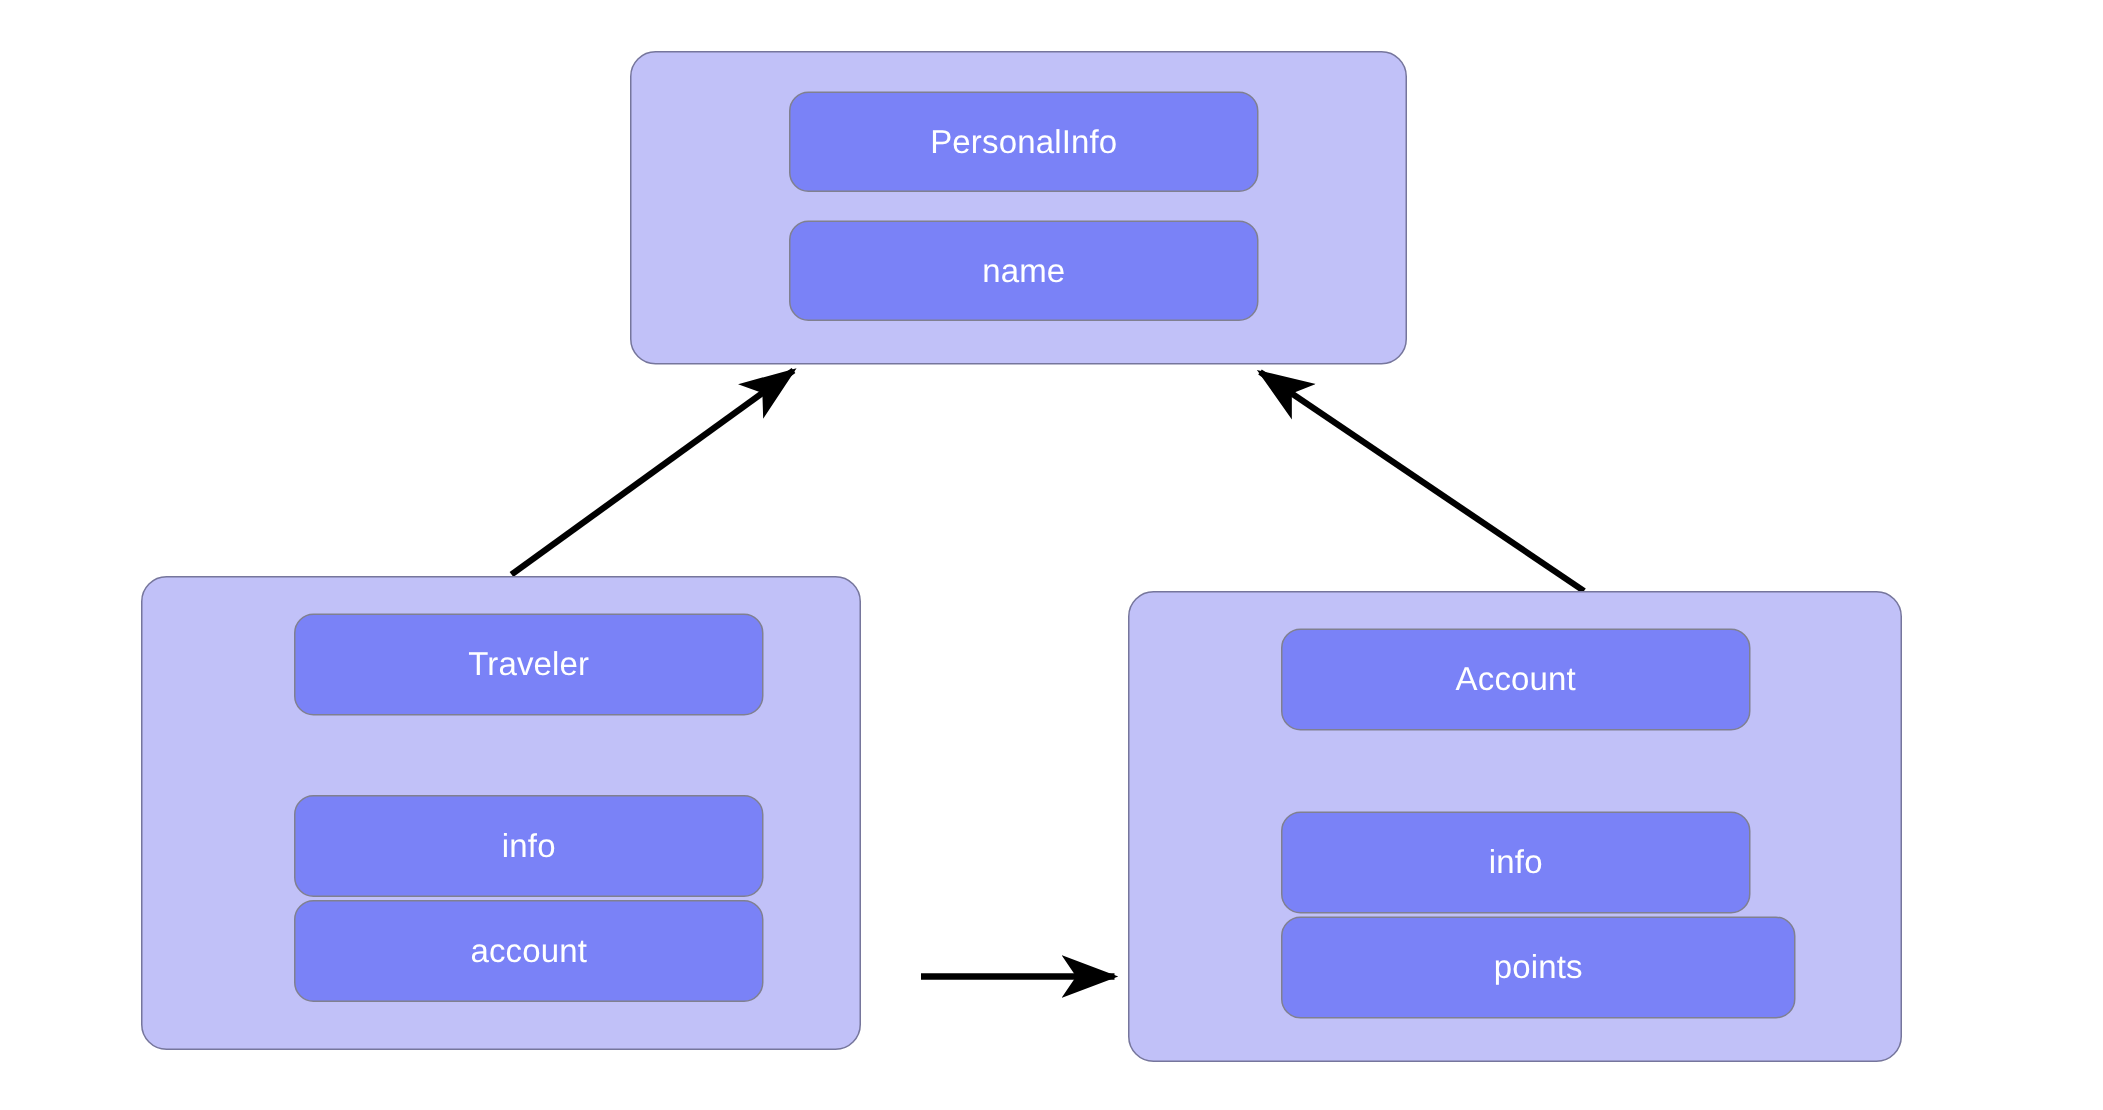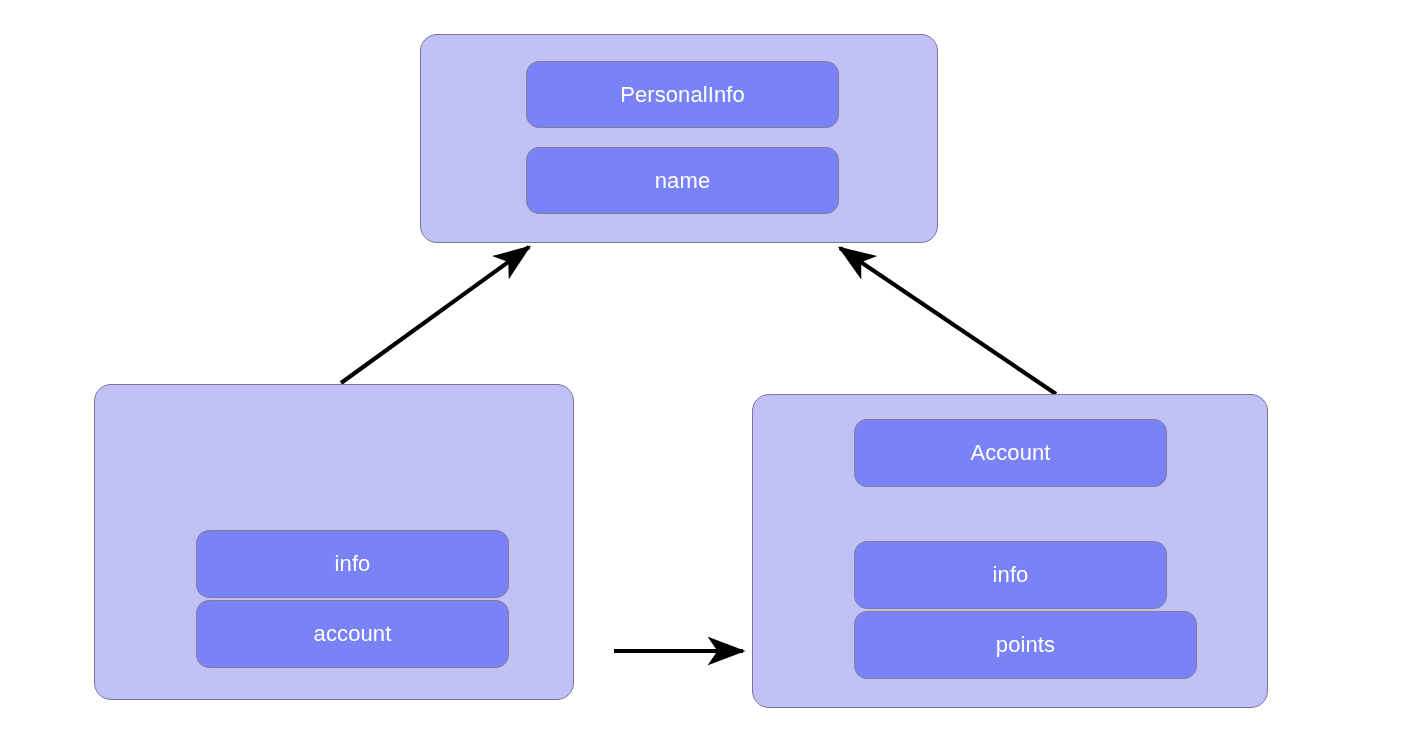--- a/index.html
+++ b/index.html
@@ -83,20 +83,21 @@
      Account --&gt;
     <line x1="614" y1="651" x2="743" y2="651" stroke="#000000" stroke-width="4.2" marker-end="url(#arrowhead)"></line>
   </svg>
 
   <div class="class-box" style="left:420px; top:34px; width:518px; height:209px;">
     <div class="member title" style="left:105px; top:26px; width:313px; height:67px;">PersonalInfo</div>
     <div class="member" style="left:105px; top:112px; width:313px; height:67px;text-align:right;">name</div>
   </div>
 
   <div class="class-box" style="left:94px; top:384px; width:480px; height:316px;">
+    <div class="member title" style="left:101px; top:24px; width:313px; height:68px;">Traveler</div>
     <div class="member" style="left:101px; top:145px; width:313px; height:68px;">info</div>
     <div class="member" style="left:101px; top:215px; width:313px; height:68px;">account</div>
   </div>
 
   <div class="class-box" style="left:752px; top:394px; width:516px; height:314px;">
     <div class="member title" style="left:101px; top:24px; width:313px; height:68px;">Account</div>
     <div class="member" style="left:101px; top:146px; width:313px; height:68px;">info</div>
     <div class="member" style="left:101px; top:216px; width:343px; height:68px;">points</div>
   </div>
 

